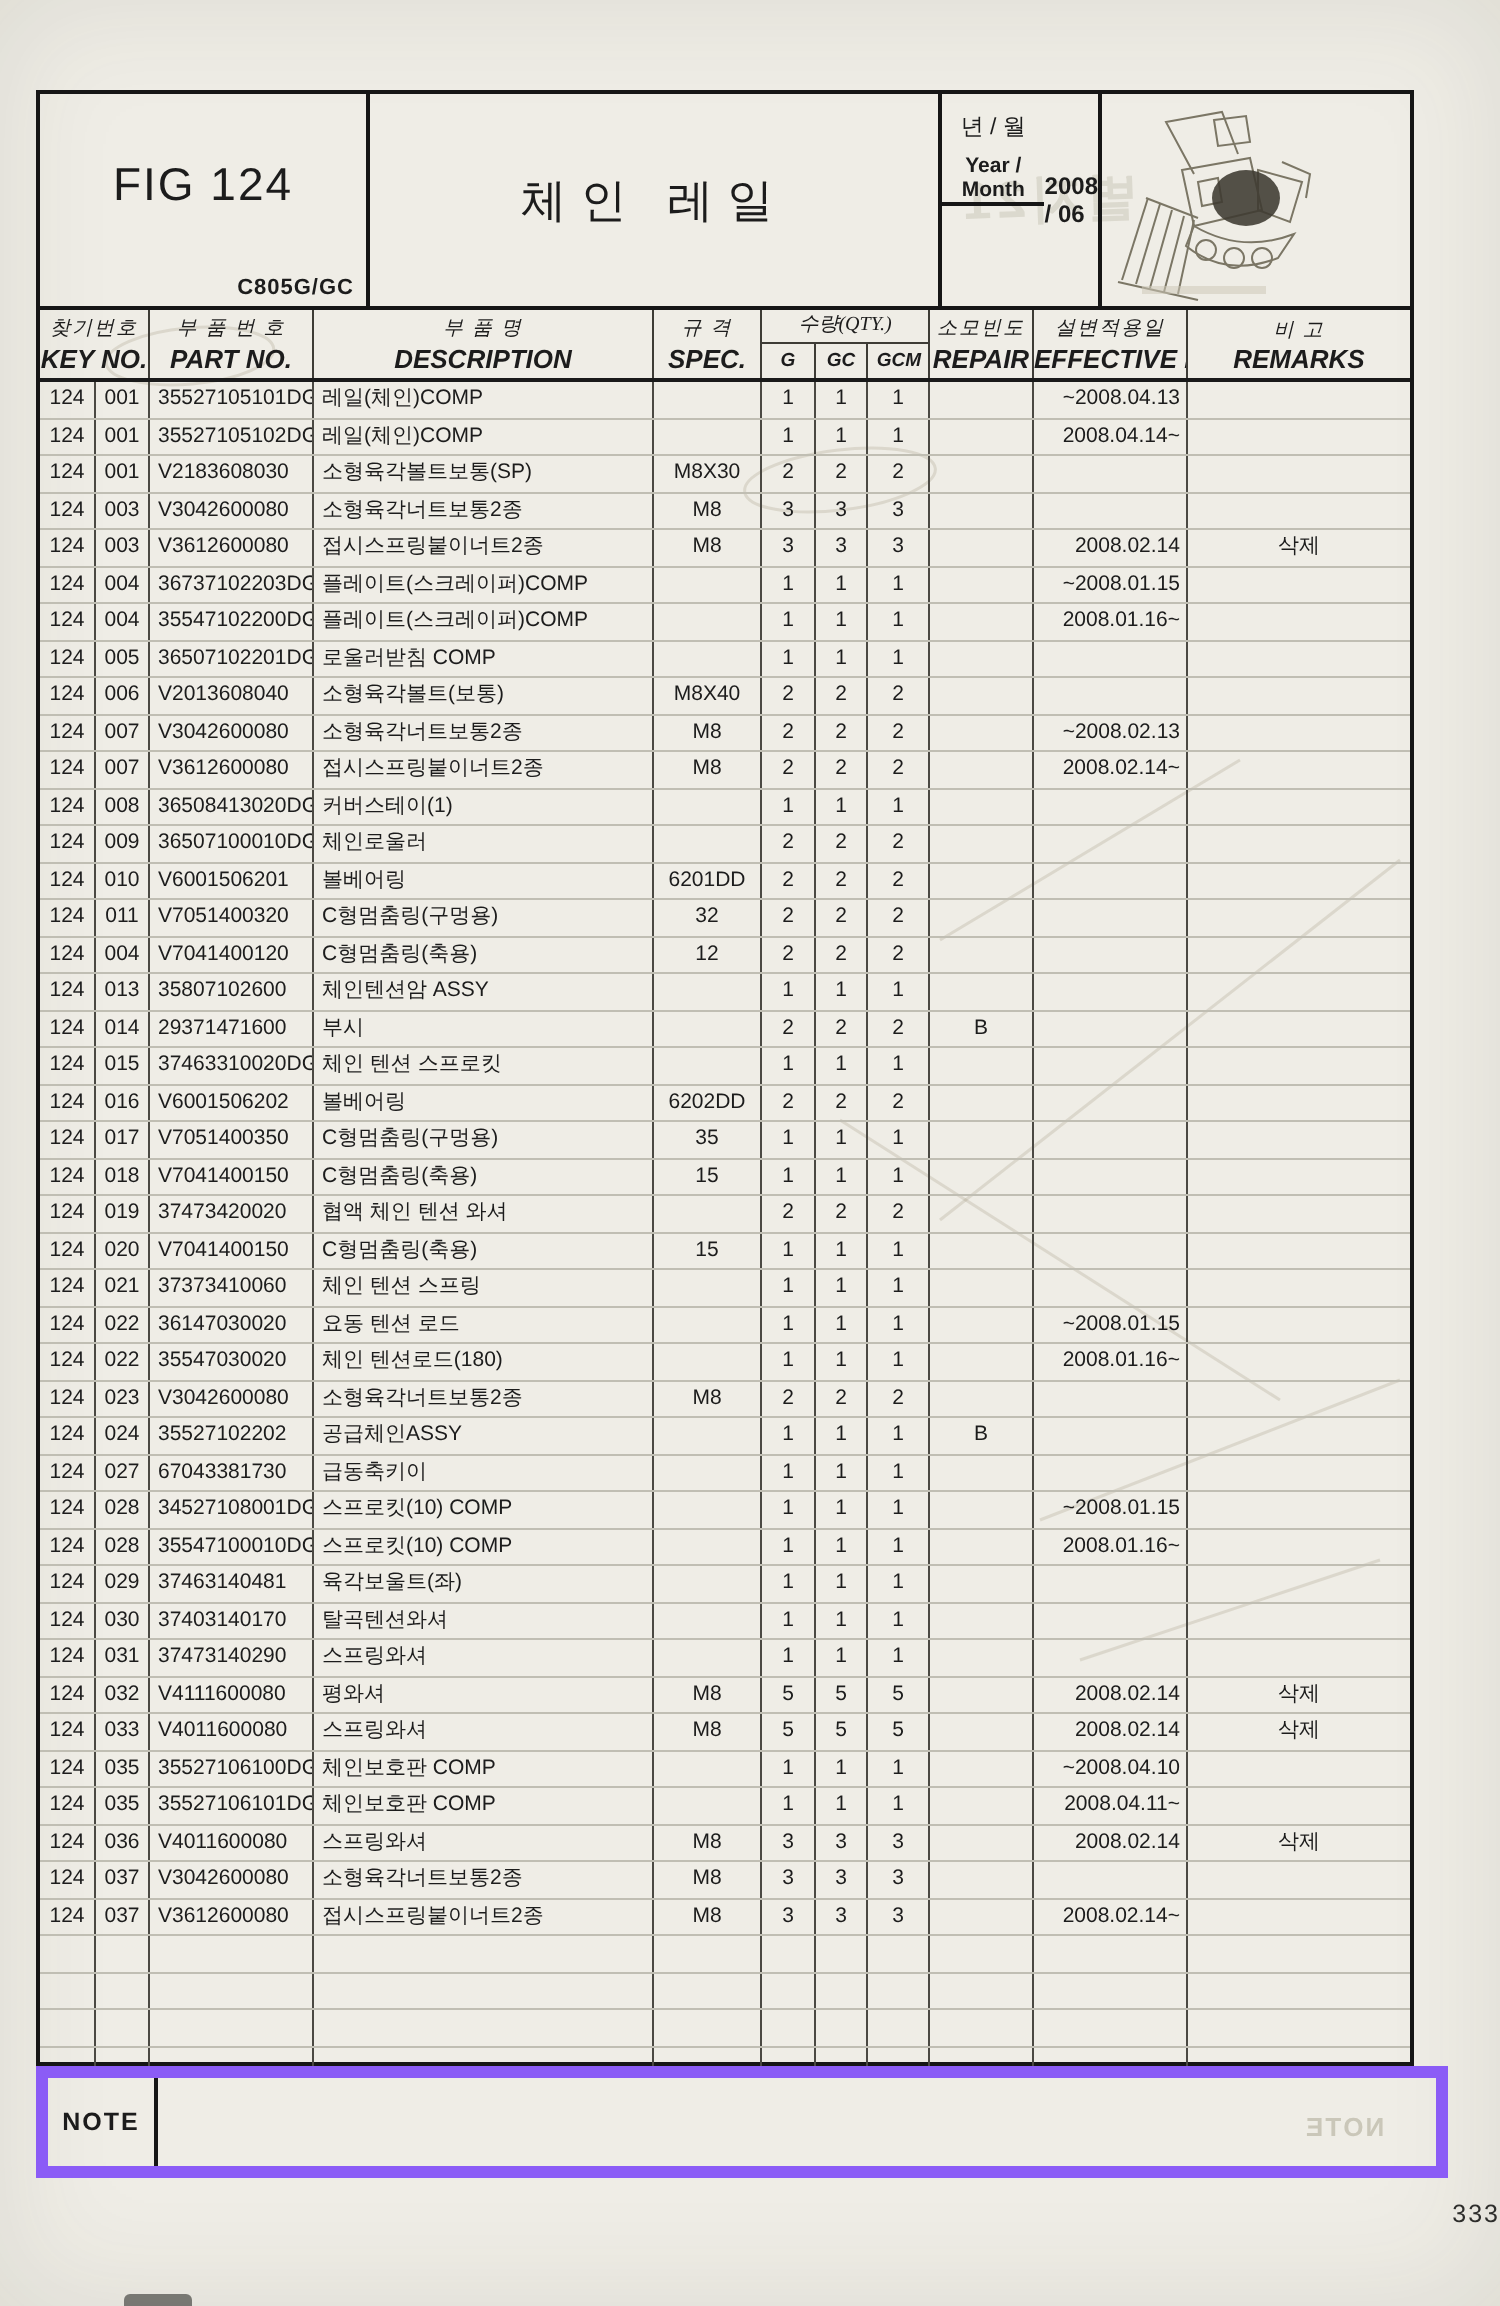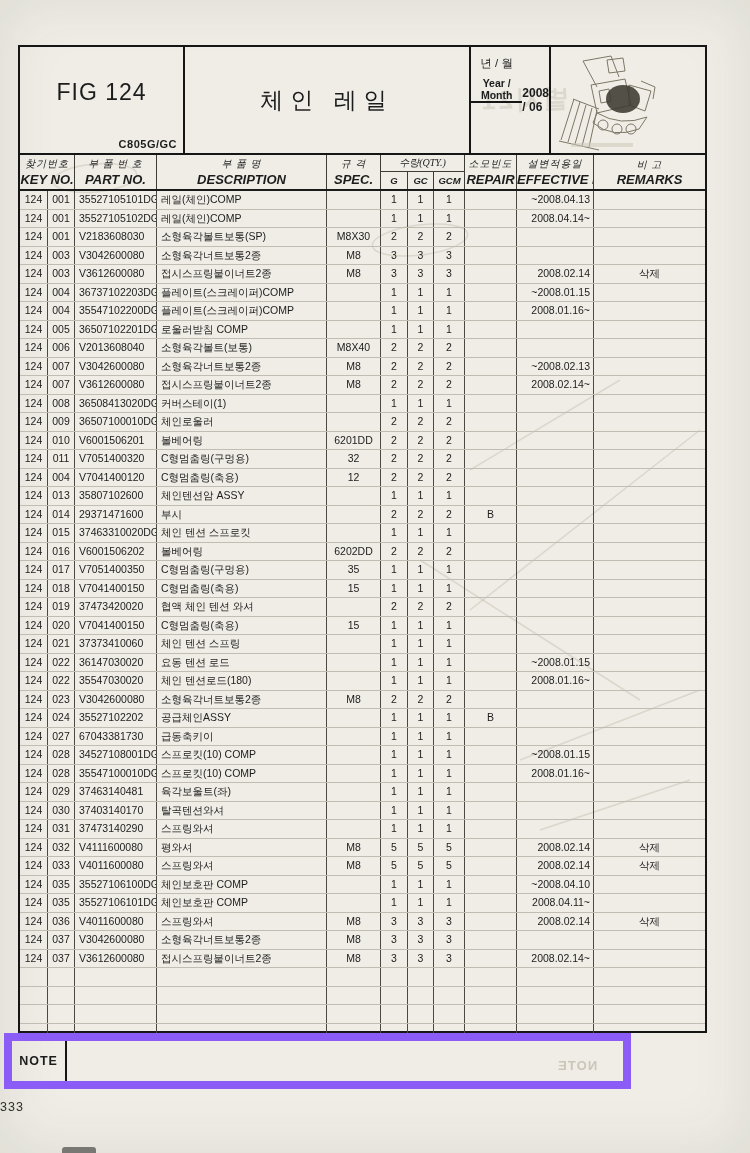--- a/index.html
+++ b/index.html
@@ -46,29 +46,29 @@
   .tbody{height:842px; overflow:hidden;}
   .row{display:grid; grid-template-columns:28px 27px 82px 170px 54px 27px 26px 31px 52px 77px 111px;
        height:18.5px; box-sizing:border-box; border-bottom:1px solid #c0beb3;}
   .c{border-right:1px solid #4b4943; box-sizing:border-box; font-size:10.5px; line-height:17.5px;
      white-space:nowrap; overflow:hidden; text-align:center;}
   .c:last-child{border-right:none;}
   .cp,.cd{text-align:left; padding-left:4px;}
   .ce{padding:0 3px;}
   .ce.ar{text-align:right;} .ce.al{text-align:right;}
   
-  .notebox{position:absolute; left:4px; top:1033px; width:627px; height:56px;
-    border:8px solid #8b5cf6; box-sizing:border-box; display:flex; z-index:2;}
+  .notebox{position:absolute; left:18px; top:1033px; width:706px; height:56px;
+    border:6px solid #8b5cf6; box-sizing:border-box; display:flex; z-index:2;}
   .note-label{width:55px; border-right:2px solid #161616; box-sizing:border-box;
     display:flex; align-items:center; justify-content:center; font-size:12.5px; font-weight:bold; letter-spacing:1px;}
   .note-content{flex:1; position:relative;}
   .note-mirror{position:absolute; right:26px; top:17px; transform:scaleX(-1);
     color:rgba(135,128,100,0.35); font-weight:bold; font-size:13px; letter-spacing:1px;}
   
-  .pagenum{position:absolute; left:0; top:1100px; width:100%; text-align:left;
+  .pagenum{position:absolute; left:0; top:1100px; width:100%; text-align:right;
     font-size:12.5px; letter-spacing:1px; color:#2d2d2b; z-index:2;}
   .smudge{position:absolute; left:62px; bottom:0; width:34px; height:6px;
     background:#3d3d3b; opacity:.65; border-radius:3px 3px 0 0; z-index:3;}
   .stamp{
     position:absolute; left:480px; top:82px; z-index:1; transform:scaleX(-1) rotate(2deg);
     font-size:26px; font-weight:bold; color:rgba(118,110,82,0.16); letter-spacing:2px;
   }
 </style>
 </head>
 <body>

